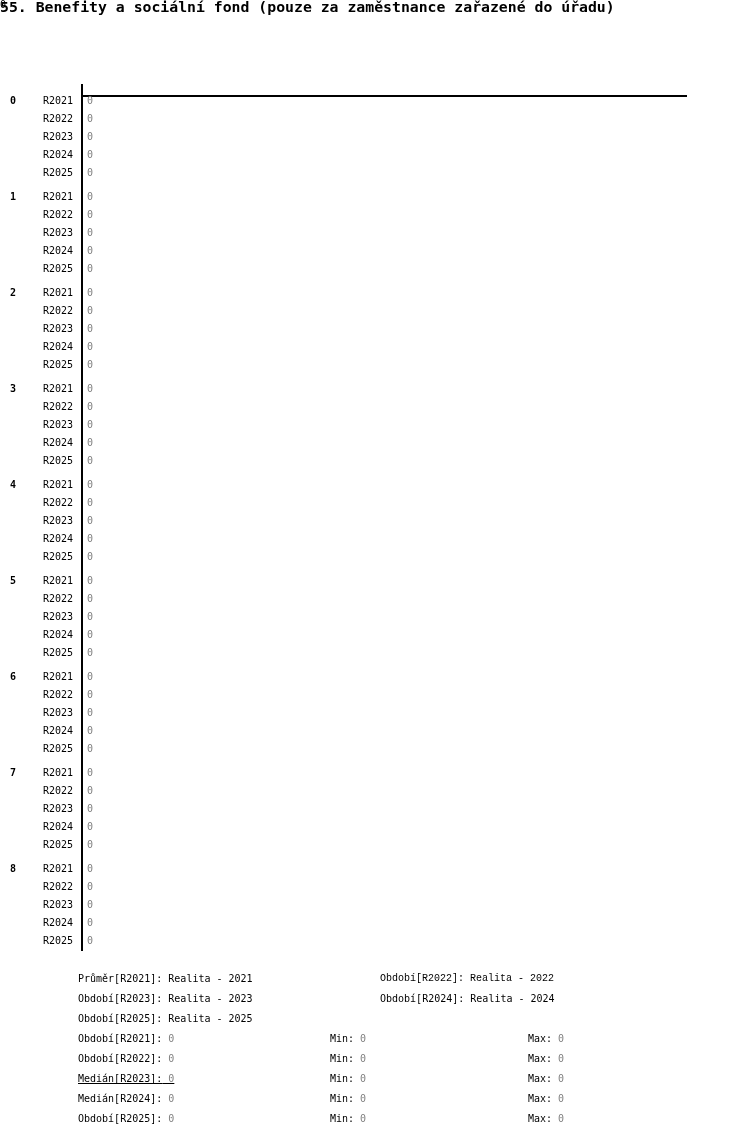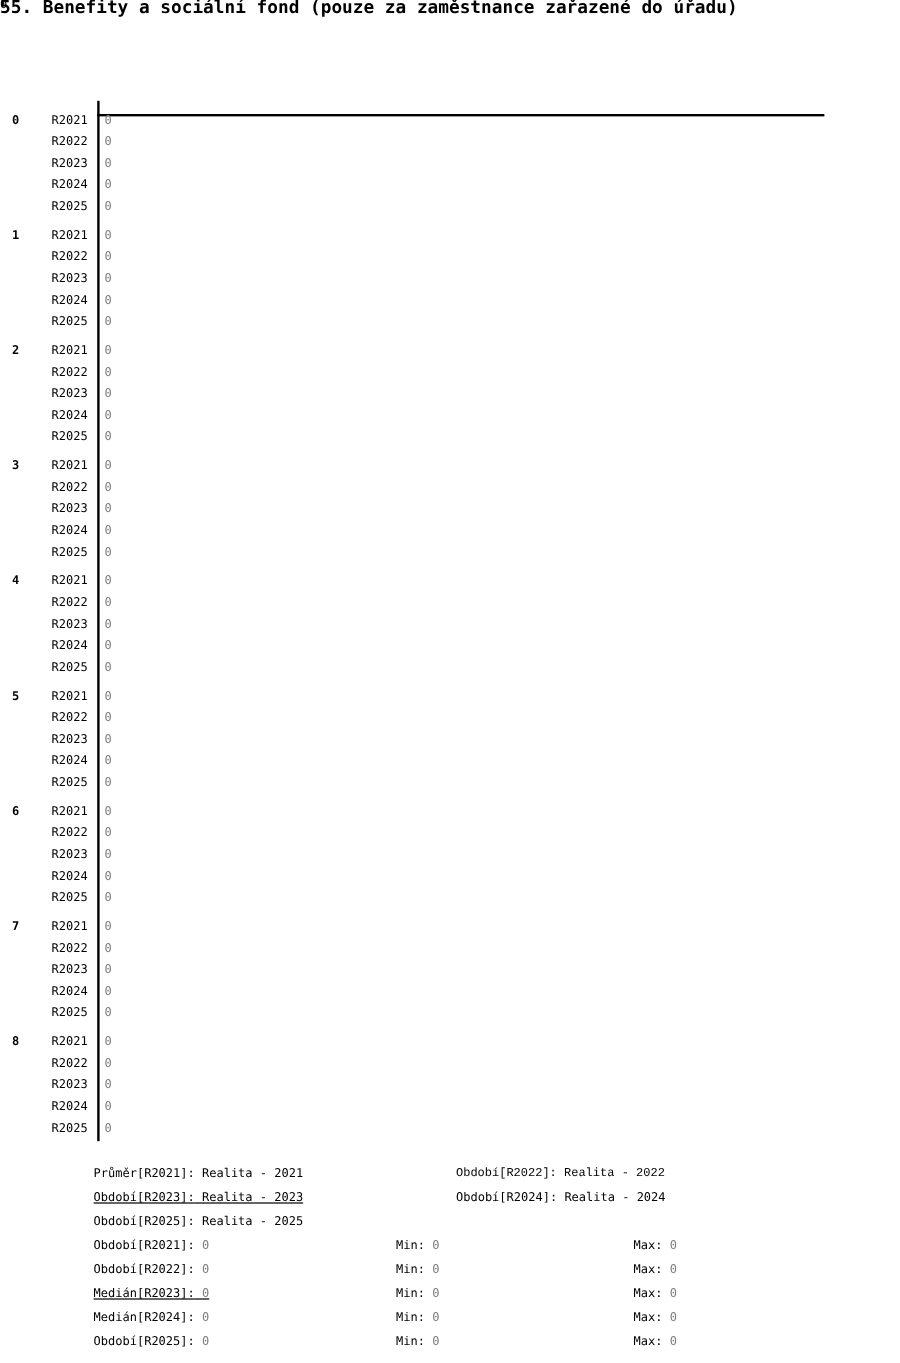--- a/index.html
+++ b/index.html
@@ -130,21 +130,21 @@
         <span class="abs t10" style="left: 43px; top: 918px;">R2024</span>
         <span class="abs t10 val" style="left: 87px; top: 918px;">0</span>
         <span class="abs t10" style="left: 43px; top: 936px;">R2025</span>
         <span class="abs t10 val" style="left: 87px; top: 936px;">0</span>
       </div>
   </div>
 
   <div id="legend">
       <span class="abs t10" style="left: 78px; top: 974px;"><span>Průměr[R2021]:</span><span> Realita - 2021</span></span>
       <span class="abs t10" style="left: 380px; top: 974px; font-family: Liberation Mono, monospace;"><span>Období[R2022]:</span><span> Realita - 2022</span></span>
-      <span class="abs t10" style="left: 78px; top: 994px; text-decoration: underline;"><span>Období[R2023]:</span><span> Realita - 2023</span></span>
+      <span class="abs t10" style="left: 78px; top: 994px;"><span>Období[R2023]:</span><span> Realita - 2023</span></span>
       <span class="abs t10" style="left: 380px; top: 994px;"><span>Období[R2024]:</span><span> Realita - 2024</span></span>
       <span class="abs t10" style="left: 78px; top: 1014px;"><span>Období[R2025]:</span><span> Realita - 2025</span></span>
     </div>
 
   <div id="stats">
       <span class="abs t10" style="left: 78px; top: 1034px;"><span>Období[R2021]:</span><span class="val"> 0</span></span>
       <span class="abs t10" style="left: 330px; top: 1034px;"><span>Min:</span><span class="val"> 0</span></span>
       <span class="abs t10" style="left: 528px; top: 1034px;"><span>Max:</span><span class="val"> 0</span></span>
       <span class="abs t10" style="left: 78px; top: 1054px;"><span>Období[R2022]:</span><span class="val"> 0</span></span>
       <span class="abs t10" style="left: 330px; top: 1054px;"><span>Min:</span><span class="val"> 0</span></span>

